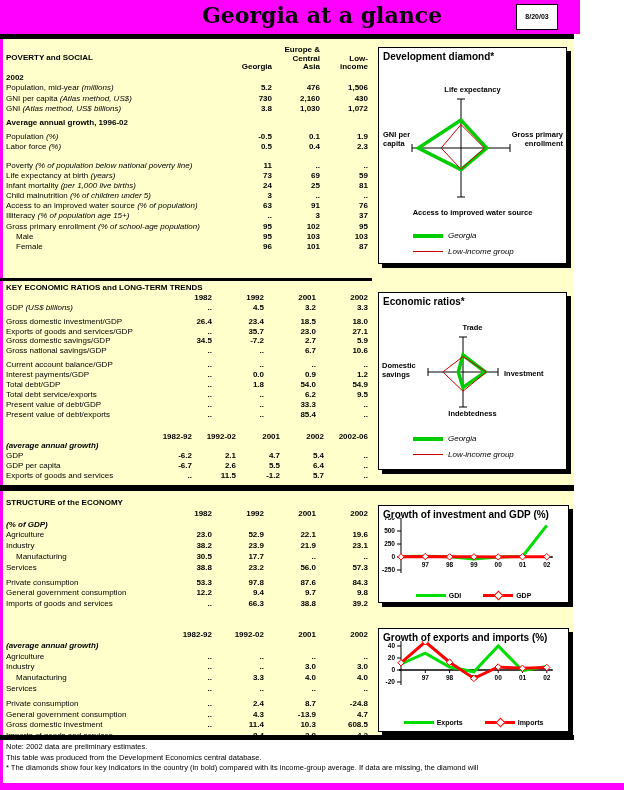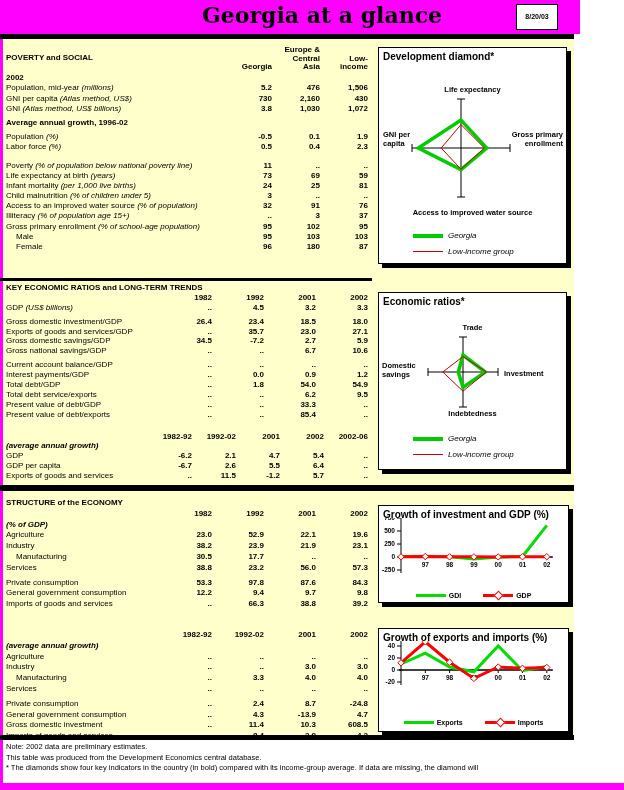--- a/index.html
+++ b/index.html
@@ -106,25 +106,25 @@
         <div class="trow c3"><span class="lbl b">Average annual growth, 1996-02</span></div>
         <div class="trow c3 sp"></div>
         <div class="trow c3"><span class="lbl">Population <span class="i">(%)</span></span><span class="val">-0.5</span><span class="val">0.1</span><span class="val">1.9</span></div>
         <div class="trow c3"><span class="lbl">Labor force <span class="i">(%)</span></span><span class="val">0.5</span><span class="val">0.4</span><span class="val">2.3</span></div>
         <div class="trow c3 sp"></div>
         <div class="trow c3 sp"></div>
         <div class="trow c3"><span class="lbl">Poverty <span class="i">(% of population below national poverty line)</span></span><span class="val">11</span><span class="val">..</span><span class="val">..</span></div>
         <div class="trow c3"><span class="lbl">Life expectancy at birth <span class="i">(years)</span></span><span class="val">73</span><span class="val">69</span><span class="val">59</span></div>
         <div class="trow c3"><span class="lbl">Infant mortality <span class="i">(per 1,000 live births)</span></span><span class="val">24</span><span class="val">25</span><span class="val">81</span></div>
         <div class="trow c3"><span class="lbl">Child malnutrition <span class="i">(% of children under 5)</span></span><span class="val">3</span><span class="val">..</span><span class="val">..</span></div>
-        <div class="trow c3"><span class="lbl">Access to an improved water source <span class="i">(% of population)</span></span><span class="val">32</span><span class="val">91</span><span class="val">76</span></div>
+        <div class="trow c3"><span class="lbl">Access to an improved water source <span class="i">(% of population)</span></span><span class="val">63</span><span class="val">91</span><span class="val">76</span></div>
         <div class="trow c3"><span class="lbl">Illiteracy <span class="i">(% of population age 15+)</span></span><span class="val">..</span><span class="val">3</span><span class="val">37</span></div>
         <div class="trow c3"><span class="lbl">Gross primary enrollment <span class="i">(% of school-age population)</span></span><span class="val">95</span><span class="val">102</span><span class="val">95</span></div>
         <div class="trow c3"><span class="lbl ind">Male</span><span class="val">95</span><span class="val">103</span><span class="val">103</span></div>
-        <div class="trow c3"><span class="lbl ind">Female</span><span class="val">96</span><span class="val">180</span><span class="val">87</span></div>
+        <div class="trow c3"><span class="lbl ind">Female</span><span class="val">96</span><span class="val">101</span><span class="val">87</span></div>
       </div>
   </div>
 
   <div id="sec-ratios" class="sec rat">
     <div class="sec-title">KEY ECONOMIC RATIOS and LONG-TERM TRENDS</div>
     <div>
         <div class="trow c4"><span class="lbl"></span><span class="val">1982</span><span class="val">1992</span><span class="val">2001</span><span class="val">2002</span></div>
         <div class="trow c4"><span class="lbl">GDP <span class="i">(US$ billions)</span></span><span class="val">..</span><span class="val">4.5</span><span class="val">3.2</span><span class="val">3.3</span></div>
         <div class="trow c4 sp"></div>
         <div class="trow c4"><span class="lbl">Gross domestic investment/GDP</span><span class="val">26.4</span><span class="val">23.4</span><span class="val">18.5</span><span class="val">18.0</span></div>

